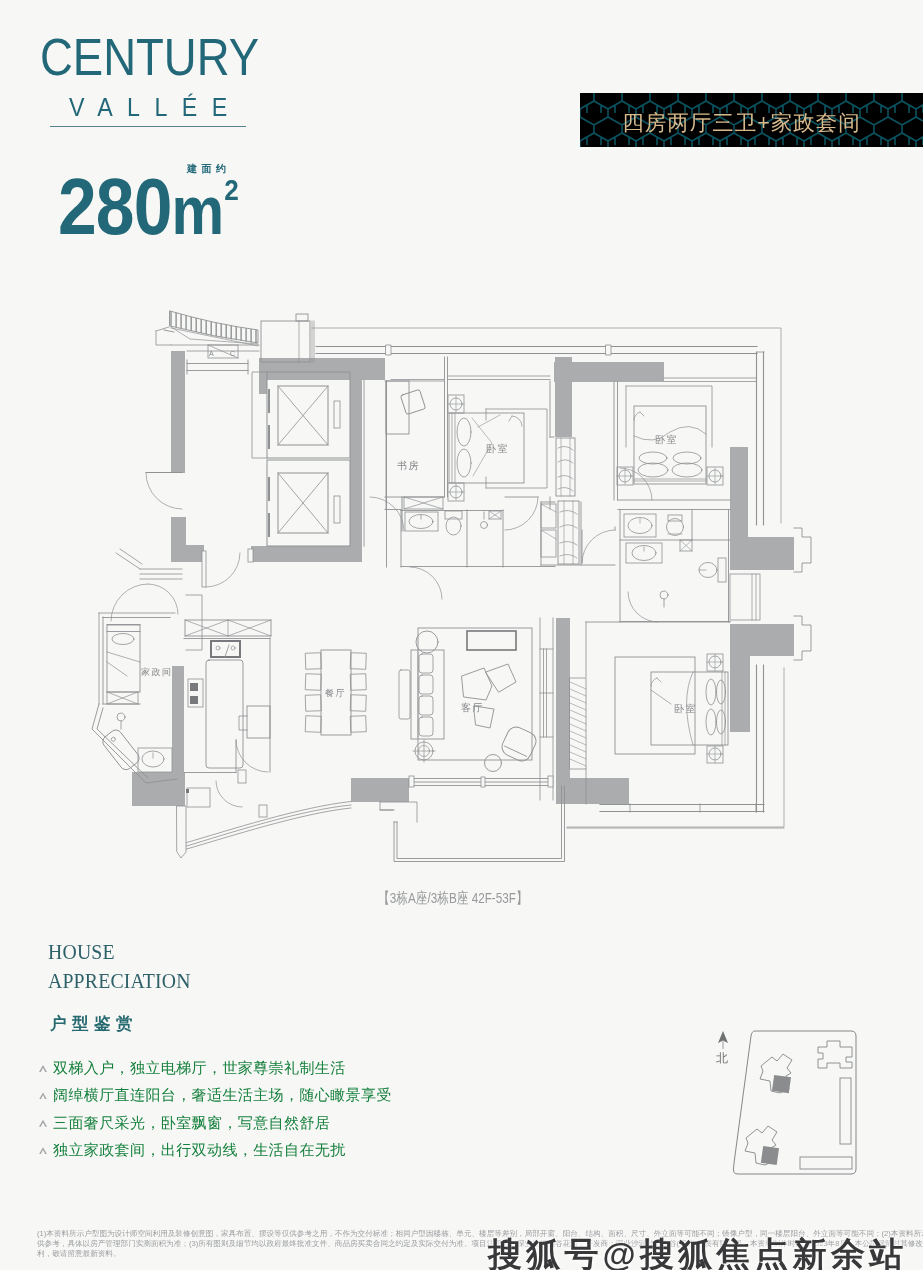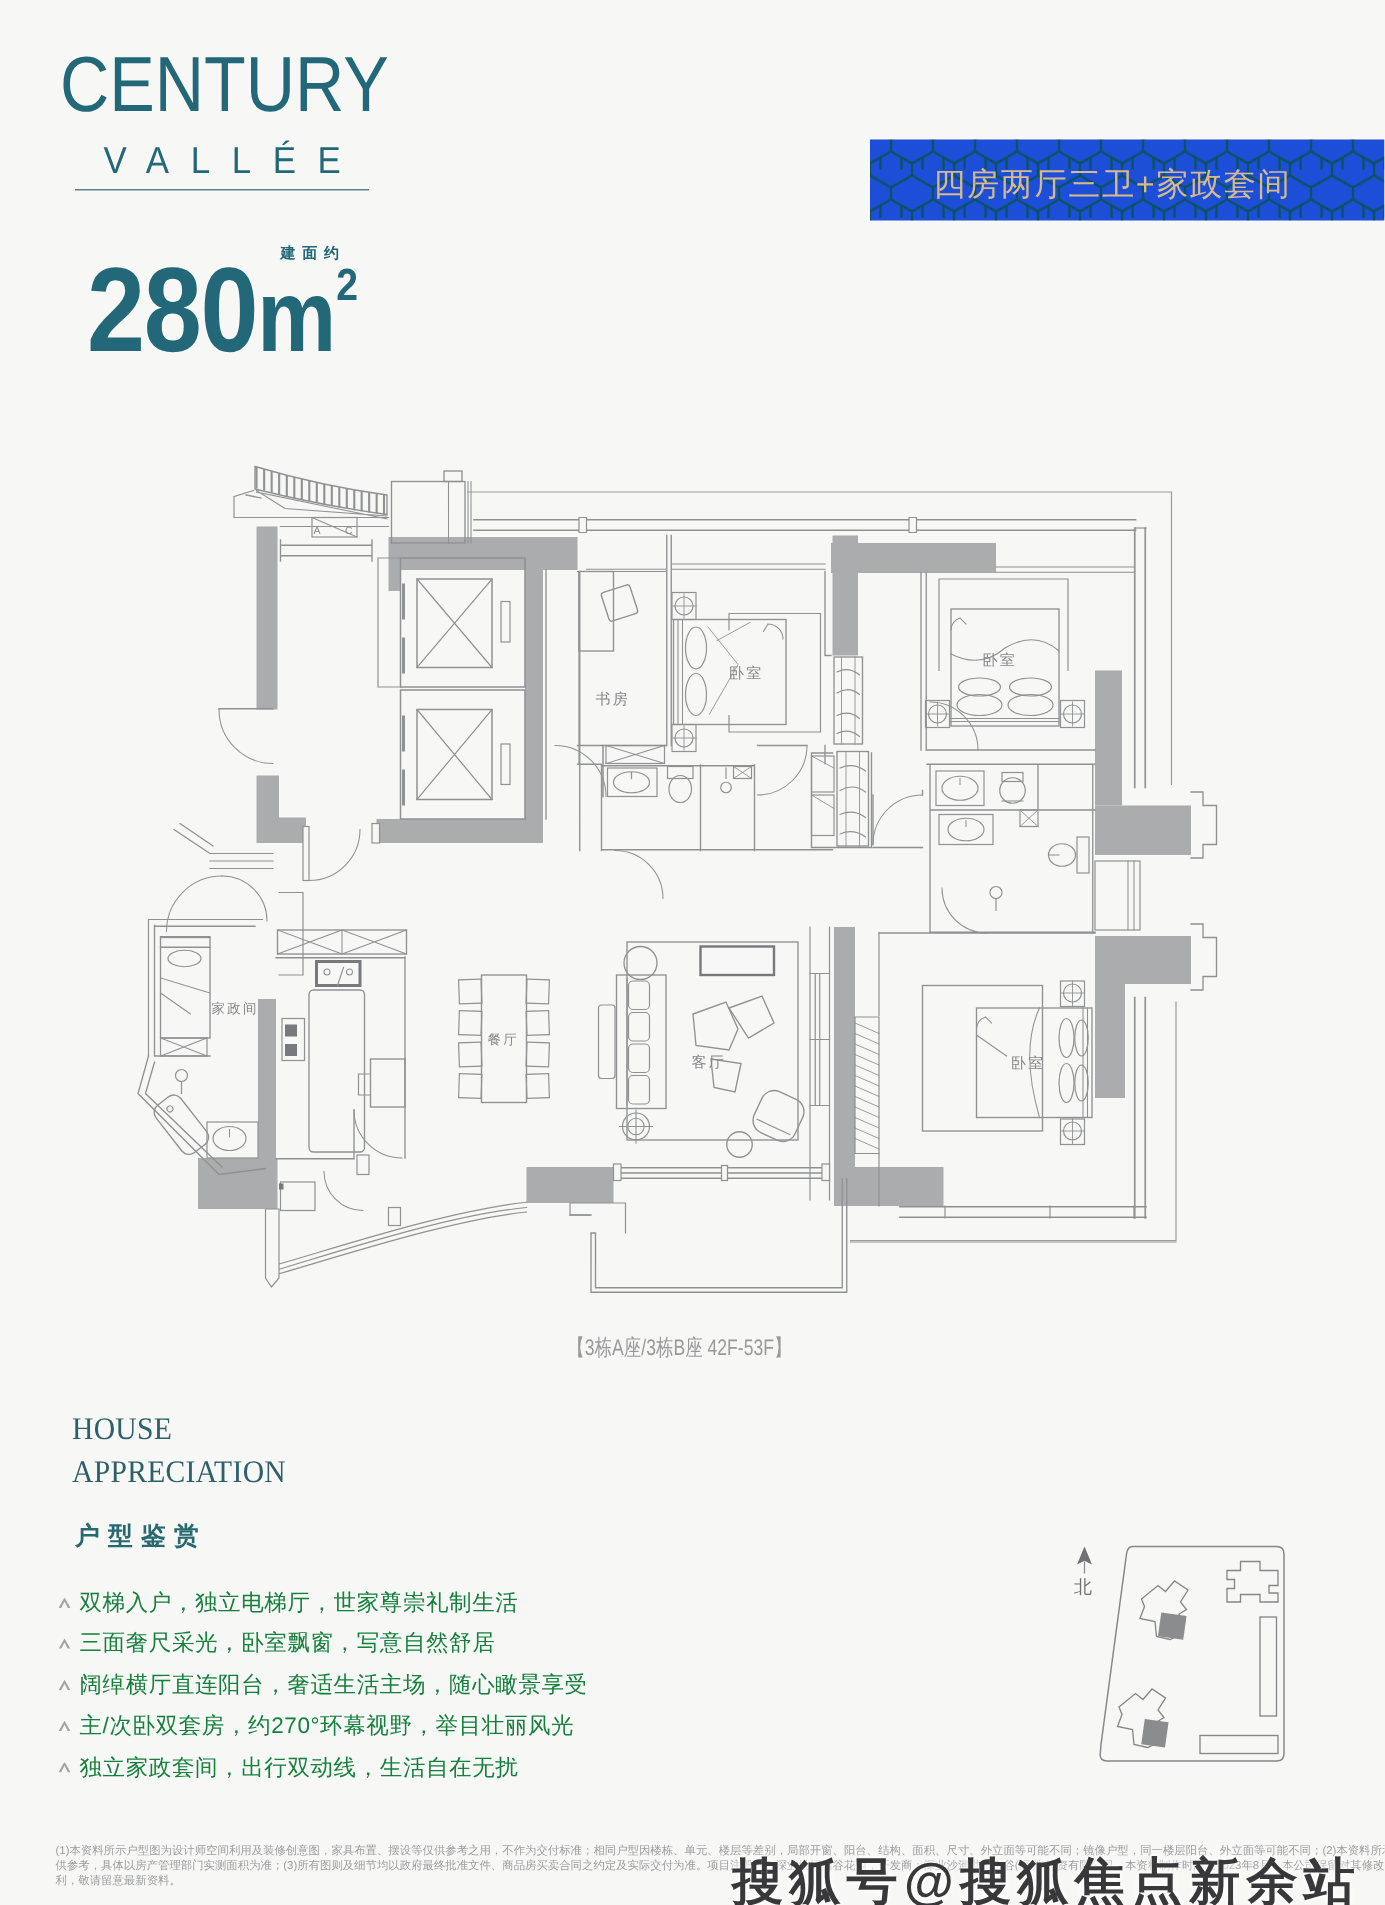--- a/index.html
+++ b/index.html
@@ -14,21 +14,21 @@
 <div class="abs" style="left:69px;top:95px;font-size:25px;letter-spacing:15.5px;line-height:25px;color:#236879;transform:scaleX(0.93);transform-origin:0 0;">VALLÉE</div>
 
 <div class="abs" style="left:50px;top:126px;width:196px;height:1px;background:#56838f;"></div>
 
 <div class="abs" style="left:58px;top:131px;line-height:1;white-space:nowrap;margin-top:36px;">
   <span style="display:inline-block;transform:scaleX(0.87);transform-origin:0 0;font-size:80px;font-weight:bold;color:#236879;line-height:1;letter-spacing:-1px;">280<span style="font-size:68px;letter-spacing:0;">m</span><span style="font-size:30px;vertical-align:34px;letter-spacing:0;">2</span></span>
 </div>
 
 <div class="abs" style="left:187px;top:162px;font-size:10px;font-weight:bold;color:#236879;letter-spacing:4.5px;z-index:5;">建面约</div>
 
-<div class="abs" style="left:580px;top:93px;width:343px;height:54px;background:#1d4ed8;">
+<div class="abs" style="left:580px;top:93px;width:343px;height:54px;background:#000000;">
   <svg width="343" height="54" style="position:absolute;left:0;top:0;">
     <defs>
       <pattern id="hex" width="28" height="32" patternUnits="userSpaceOnUse">
         <g stroke="#0a5260" stroke-width="1.6" fill="none">
           <path d="M14 0 L14 8 M14 8 L7 12 M14 8 L21 12 M0 16 L7 12 M28 16 L21 12 M0 16 L0 24 M28 16 L28 24 M0 24 L7 28 M28 24 L21 28 M14 32 L7 28 M14 32 L21 28 M7 12 L7 20 M21 12 L21 20"></path>
         </g>
       </pattern>
     </defs>
     <rect width="343" height="54" fill="url(#hex)"></rect>
   </svg>
@@ -466,23 +466,22 @@
 </svg>
 
 <div class="abs" style="left:-9px;top:889px;width:923px;text-align:center;font-size:15px;color:#97999b;"><span style="display:inline-block;transform:scaleX(0.78);">【3栋A座/3栋B座 42F-53F】</span></div>
 
 <div class="abs" style="left:48px;top:938px;font-family:'Liberation Serif',serif;font-size:21px;letter-spacing:0.2px;color:#2d6068;line-height:28.5px;transform:scaleX(0.94);transform-origin:0 0;">HOUSE<br>APPRECIATION</div>
 
 <div class="abs" style="left:50px;top:1013px;font-size:16.5px;font-weight:bold;color:#266a70;letter-spacing:5.5px;">户型鉴赏</div>
 
 <div class="abs" style="left:39px;top:1059px;font-size:15px;color:#15803d;letter-spacing:0.4px;">
   <div style="height:27.4px;"><span class="bm"></span>双梯入户，独立电梯厅，世家尊崇礼制生活</div>
+  <div style="height:27.4px;"><span class="bm"></span>阔绰横厅直连阳台，奢适生活主场，随心瞰景享受</div>
   <div style="height:27.4px;"><span class="bm"></span>三面奢尺采光，卧室飘窗，写意自然舒居</div>
-  <div style="height:27.4px;"><span class="bm"></span>阔绰横厅直连阳台，奢适生活主场，随心瞰景享受</div>
-  <div style="height:27.4px;"><span class="bm"></span>主/次卧双套房，约270°环幕视野，举目壮丽风光</div>
   <div style="height:27.4px;"><span class="bm"></span>独立家政套间，出行双动线，生活自在无扰</div>
 </div>
 
 <svg class="abs" style="left:700px;top:1025px;" width="200" height="160" viewBox="700 1025 200 160" fill="none">
 <g stroke="#85878a" stroke-width="1">
 
   <path d="M723,1031 L718,1043 L723,1040.5 L728,1043 Z" fill="#6f7173" stroke="none"></path>
   <path d="M723,1041 V1049" stroke-width="0.8"></path>
 
   <path d="M755,1031 H851 Q856,1031 856,1036 V1169 Q856,1174 851,1174 H738 Q733,1174 733.5,1169 L734,1163 L751,1036 Q751.7,1031 755,1031 Z" fill="none"></path>

